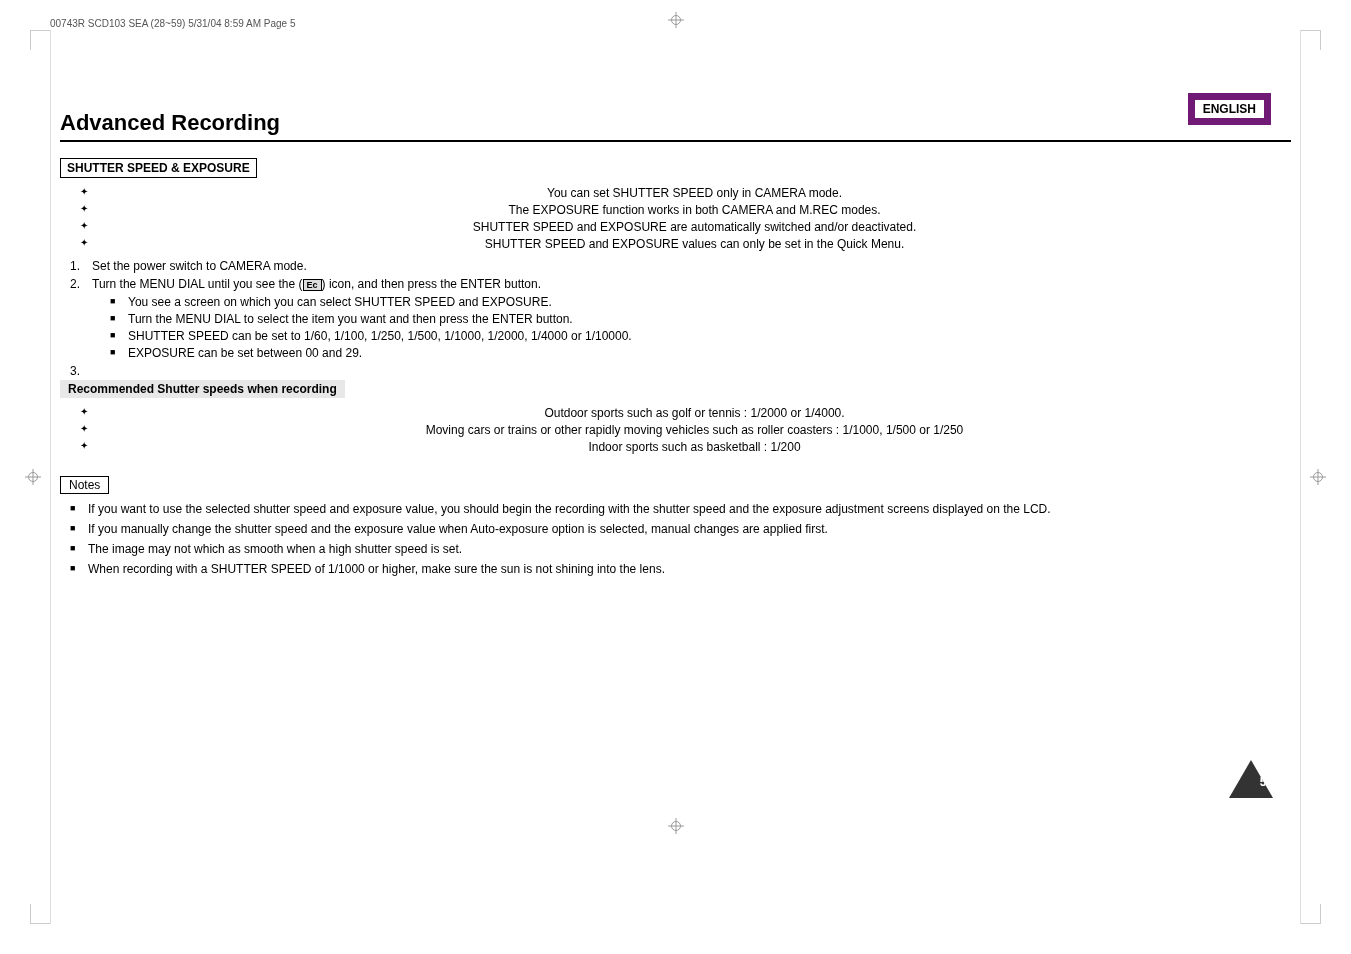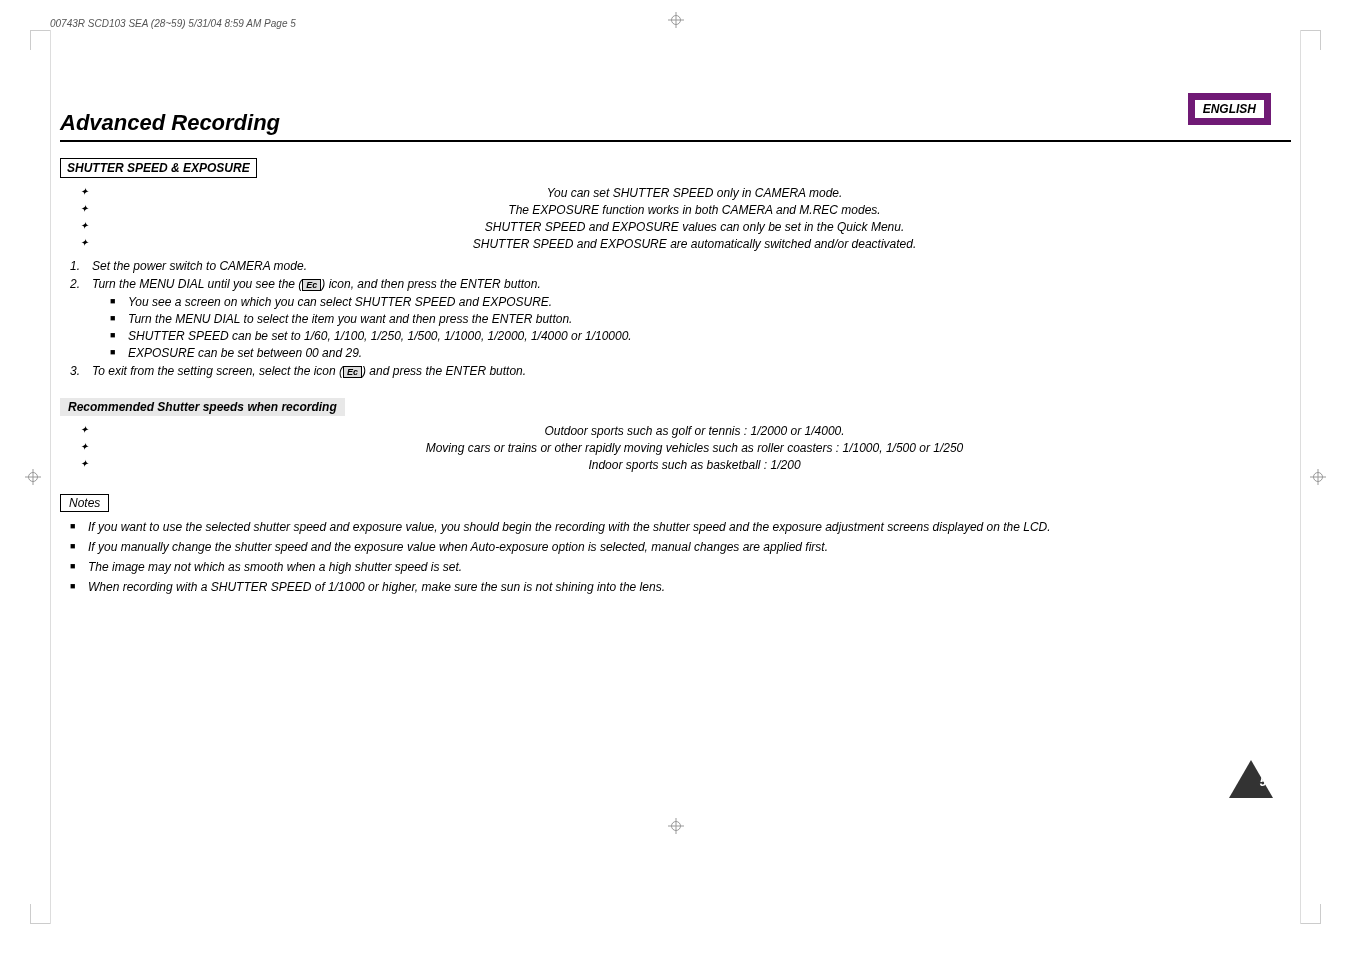--- a/index.html
+++ b/index.html
@@ -12,21 +12,20 @@
       color: #000;
       position: relative;
       overflow: hidden;
     }
 
     .page-container {
       position: relative;
       width: 1351px;
       height: 954px;
       background: #fff;
-      font-style: italic;
     }
 
     
     .corner-mark {
       position: absolute;
       width: 20px;
       height: 20px;
       border-color: #ccc;
       border-style: solid;
     }
@@ -331,43 +330,42 @@
     <div class="page-title">Advanced Recording</div>
     <hr class="title-rule">
 
     
     <div class="section-heading">SHUTTER SPEED &amp; EXPOSURE</div>
 
     
     <ul class="cross-list">
       <li>You can set SHUTTER SPEED only in CAMERA mode.</li>
       <li>The EXPOSURE function works in both CAMERA and M.REC modes.</li>
+      <li>SHUTTER SPEED and EXPOSURE are automatically switched and/or deactivated.</li>
       <li>SHUTTER SPEED and EXPOSURE values can only be set in the Quick Menu.</li>
-      <li>SHUTTER SPEED and EXPOSURE are automatically switched and/or deactivated.</li>
     </ul>
 
     
     <ol class="numbered-list">
       <li>
         <span class="num">1.</span>
         <span>Set the power switch to CAMERA mode.</span>
       </li>
       <li style="margin-top:4px;">
         <span class="num">2.</span>
         <span>Turn the MENU DIAL until you see the (<span class="icon-inline">Ec</span>) icon, and then press the ENTER button.</span>
         <ul class="square-list">
           <li>You see a screen on which you can select SHUTTER SPEED and EXPOSURE.</li>
           <li>Turn the MENU DIAL to select the item you want and then press the ENTER button.</li>
           <li>SHUTTER SPEED can be set to 1/60, 1/100, 1/250, 1/500, 1/1000, 1/2000, 1/4000 or 1/10000.</li>
           <li>EXPOSURE can be set between 00 and 29.</li>
         </ul>
       </li>
       <li style="margin-top:4px;">
         <span class="num">3.</span>
-        <span>To exit from the setting screen, select the icon (<span class="icon-inline">Ec</span>) and press the ENTER button.</span>
       </li>
     </ol>
 
     
     <div class="sub-heading">Recommended Shutter speeds when recording</div>
 
     
     <ul class="cross-list">
       <li>Outdoor sports such as golf or tennis : 1/2000 or 1/4000.</li>
       <li>Moving cars or trains or other rapidly moving vehicles such as roller coasters : 1/1000, 1/500 or 1/250</li>

